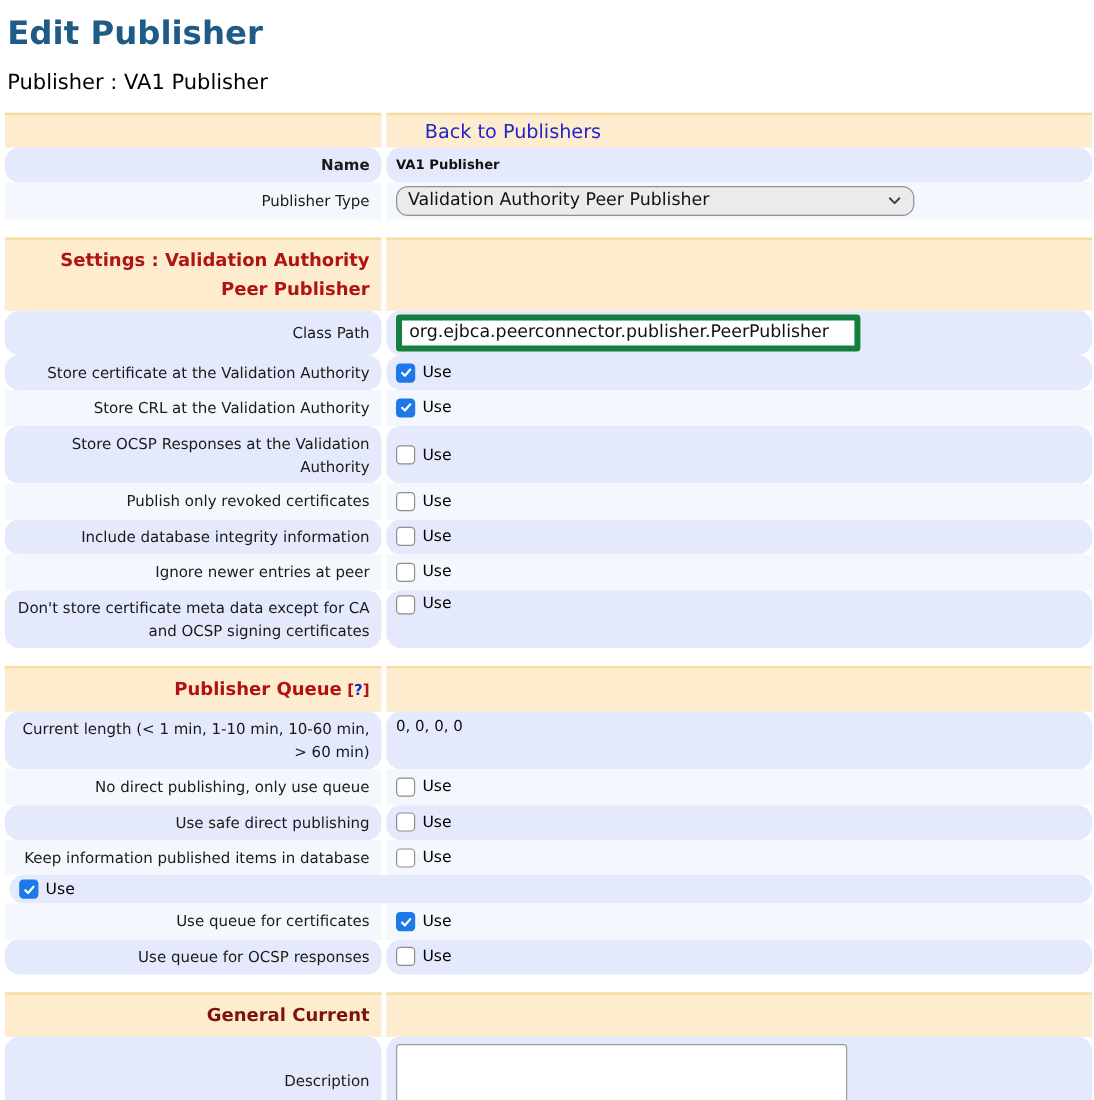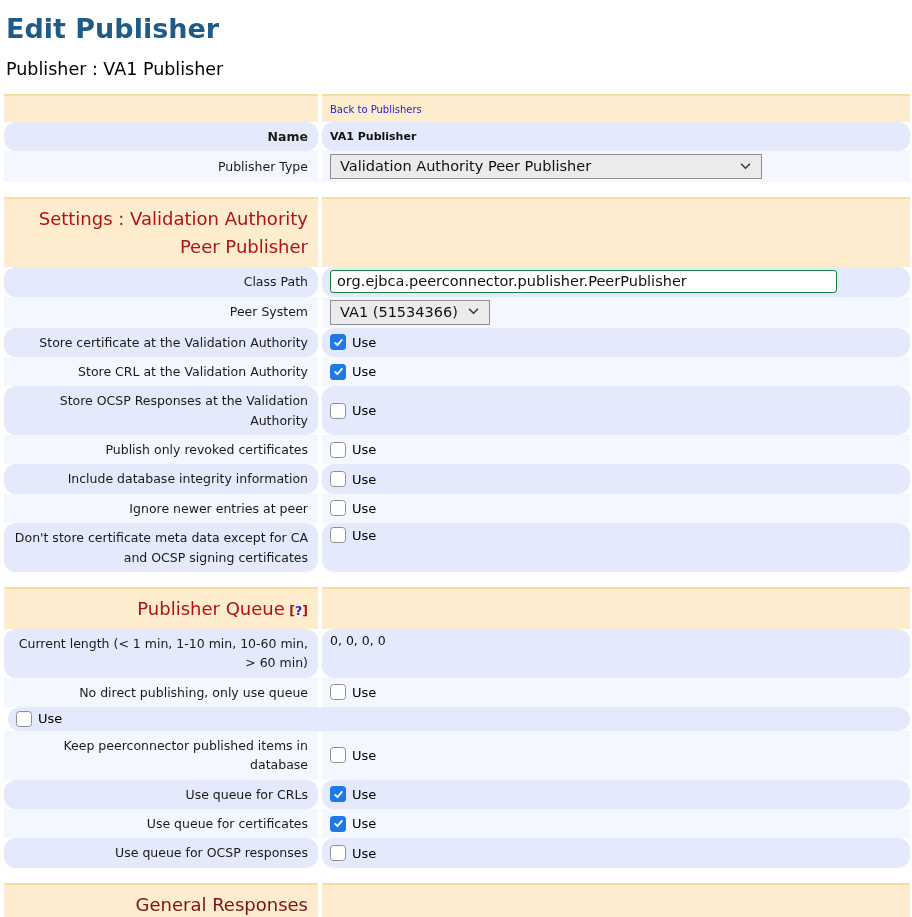--- a/index.html
+++ b/index.html
@@ -35,54 +35,54 @@
   .cell-r { flex: 1 1 auto; padding: 4px 8px; }
   .row-a .cell-l, .row-a .cell-r { background: var(--row-a, #e4e9fb); border-radius: 12px; }
   .row-b .cell-l, .row-b .cell-r { background: var(--row-b, #f4f8fe); }
   .header-row .cell-l, .header-row .cell-r {
     background: var(--header-bg, #fdeccd);
     border-top: 2px solid var(--header-border, #f8dca2);
     min-height: 28px;
   }
   .header-row .cell-l { padding-top: 6px; padding-bottom: 6px; }
   .header-row .cell-r { display: flex; align-items: center; }
-  .section-title { font-weight: 400; font-size: 18px; line-height: 1.55; }
+  .section-title { font-weight: 700; font-size: 15px; line-height: 1.55; }
   .section-title.red { color: var(--section-red, #b11212); }
   .section-title.maroon { color: var(--section-maroon, #7c1212); }
   .help-bracket { font-weight: 700; font-size: 12.5px; color: var(--section-red, #b11212); margin-left: 2px; }
   .help-bracket + .help-link { margin-left: 0; }
   a.help-link { font-weight: 700; font-size: 12.5px; color: var(--link-blue, #2424cc); text-decoration: none; }
-  a.back-link { font-size: 10px; color: var(--link-blue, #2424cc); text-decoration: none; }
+  a.back-link { font-size: 16px; color: var(--link-blue, #2424cc); text-decoration: none; margin-left: 24px; }
   .row-label { font-size: 12.5px; line-height: 1.55; color: #1a1a1a; }
   .row-label.bold { font-weight: 700; }
   .cell-l { display: flex; flex-direction: column; justify-content: center; align-items: flex-end; }
   .cell-r { display: flex; align-items: center; }
   .static { font-size: 12.5px; }
   .static.bold { font-weight: 700; font-size: 11px; }
   .fakeselect {
     display: inline-flex; align-items: center; justify-content: space-between;
     gap: 10px;
     background: #ebebeb;
     border: 1px solid #8f8f94;
-    border-radius: 0;
+    border-radius: 10px;
     padding: 3px 10px 4px 9px;
     font-size: 14.5px;
     color: #111;
     cursor: default;
     min-height: 25px;
   }
   .fakeselect.wide { width: 432px; }
   .chevron { display: inline-flex; align-items: center; }
   .text-input {
-    width: 507px;
+    width: 387px;
     font-family: inherit;
     font-size: 14.5px;
     color: #111;
     padding: 2px 6px 3px 6px;
-    border: 1px solid #15803d;
+    border: 5px solid #15803d;
     border-radius: 3px;
     background: #fff;
   }
   .cb-wrap { display: inline-flex; align-items: center; gap: 6px; }
   .cb {
     width: 16px; height: 16px;
     border-radius: 3.5px;
     display: inline-flex; align-items: center; justify-content: center;
     flex: 0 0 16px;
   }
@@ -153,36 +153,20 @@
         </div>
         <div class="row row-a ctl">
           <div class="cell-l">
             <span class="row-label">Class Path</span>
           </div>
           <div class="cell-gap"></div>
           <div class="cell-r">
             <input class="text-input" type="text" value="org.ejbca.peerconnector.publisher.PeerPublisher" style="">
           </div>
         </div>
-        <div class="row row-b ctl">
-          <div class="cell-l">
-            <span class="row-label">Peer System</span>
-          </div>
-          <div class="cell-gap"></div>
-          <div class="cell-r">
-            <div class="fakeselect">
-              <span class="select-value">VA1 (51534366)</span>
-              <span class="chevron">
-                <svg width="11" height="7" viewBox="0 0 11 7">
-                  <path d="M1.5 1.2 L5.5 5.3 L9.5 1.2" fill="none" stroke="#3c3c43" stroke-width="1.6" stroke-linecap="round" stroke-linejoin="round"></path>
-                </svg>
-              </span>
-            </div>
-          </div>
-        </div>
         <div class="row row-a">
           <div class="cell-l">
             <span class="row-label">Store certificate at the Validation Authority</span>
           </div>
           <div class="cell-gap"></div>
           <div class="cell-r">
             <span class="cb-wrap">
               <span class="cb checked">
                 <svg width="11" height="11" viewBox="0 0 12 12">
                   <path d="M2.3 6.4 L4.8 8.9 L9.7 3.2" fill="none" stroke="#ffffff" stroke-width="2" stroke-linecap="round" stroke-linejoin="round"></path>
@@ -292,44 +276,44 @@
           </div>
           <div class="cell-gap"></div>
           <div class="cell-r">
             <span class="cb-wrap">
               <span class="cb un"></span>
               <span class="cb-label">Use</span>
             </span>
           </div>
         </div>
         <div class="row row-a">
-          <div class="cell-gap"></div>
-          <div class="cell-r">
-            <span class="cb-wrap">
-              <span class="cb un"></span>
-              <span class="cb-label">Use</span>
-            </span>
-          </div>
-        </div>
-        <div class="row row-b">
-          <div class="cell-l">
-            <span class="row-label">Keep peerconnector published items in database</span>
-          </div>
-          <div class="cell-gap"></div>
-          <div class="cell-r">
-            <span class="cb-wrap">
-              <span class="cb un"></span>
-              <span class="cb-label">Use</span>
-            </span>
-          </div>
-        </div>
-        <div class="row row-a">
-          <div class="cell-l">
-            <span class="row-label">Use queue for CRLs</span>
-          </div>
+          <div class="cell-l">
+            <span class="row-label">Use safe direct publishing</span>
+          </div>
+          <div class="cell-gap"></div>
+          <div class="cell-r">
+            <span class="cb-wrap">
+              <span class="cb un"></span>
+              <span class="cb-label">Use</span>
+            </span>
+          </div>
+        </div>
+        <div class="row row-b">
+          <div class="cell-l">
+            <span class="row-label">Keep information published items in database</span>
+          </div>
+          <div class="cell-gap"></div>
+          <div class="cell-r">
+            <span class="cb-wrap">
+              <span class="cb un"></span>
+              <span class="cb-label">Use</span>
+            </span>
+          </div>
+        </div>
+        <div class="row row-a">
           <div class="cell-gap"></div>
           <div class="cell-r">
             <span class="cb-wrap">
               <span class="cb checked">
                 <svg width="11" height="11" viewBox="0 0 12 12">
                   <path d="M2.3 6.4 L4.8 8.9 L9.7 3.2" fill="none" stroke="#ffffff" stroke-width="2" stroke-linecap="round" stroke-linejoin="round"></path>
                 </svg>
               </span>
               <span class="cb-label">Use</span>
             </span>
@@ -360,21 +344,21 @@
             <span class="cb-wrap">
               <span class="cb un"></span>
               <span class="cb-label">Use</span>
             </span>
           </div>
         </div>
       </div>
       <div class="section">
         <div class="row header-row">
           <div class="cell-l">
-            <span class="section-title maroon">General Responses</span>
+            <span class="section-title maroon">General Current</span>
           </div>
           <div class="cell-gap"></div>
           <div class="cell-r"></div>
         </div>
         <div class="row row-a ta">
           <div class="cell-l">
             <span class="row-label">Description</span>
           </div>
           <div class="cell-gap"></div>
           <div class="cell-r">

